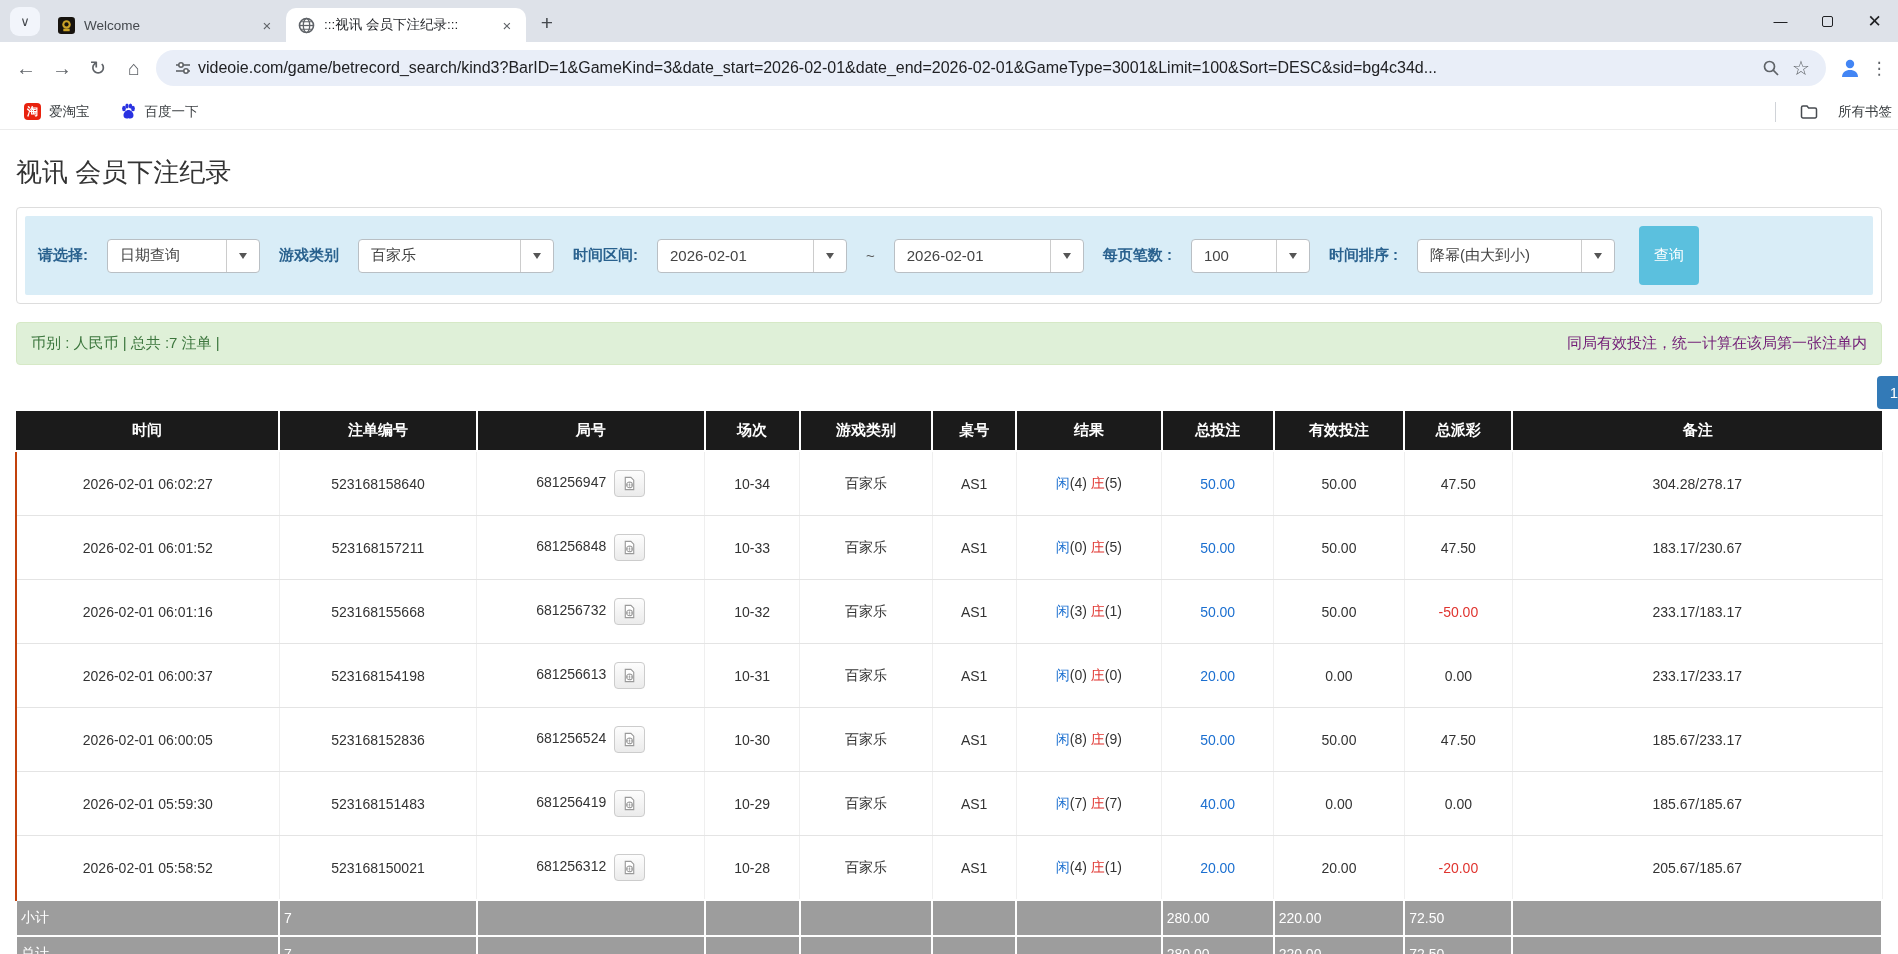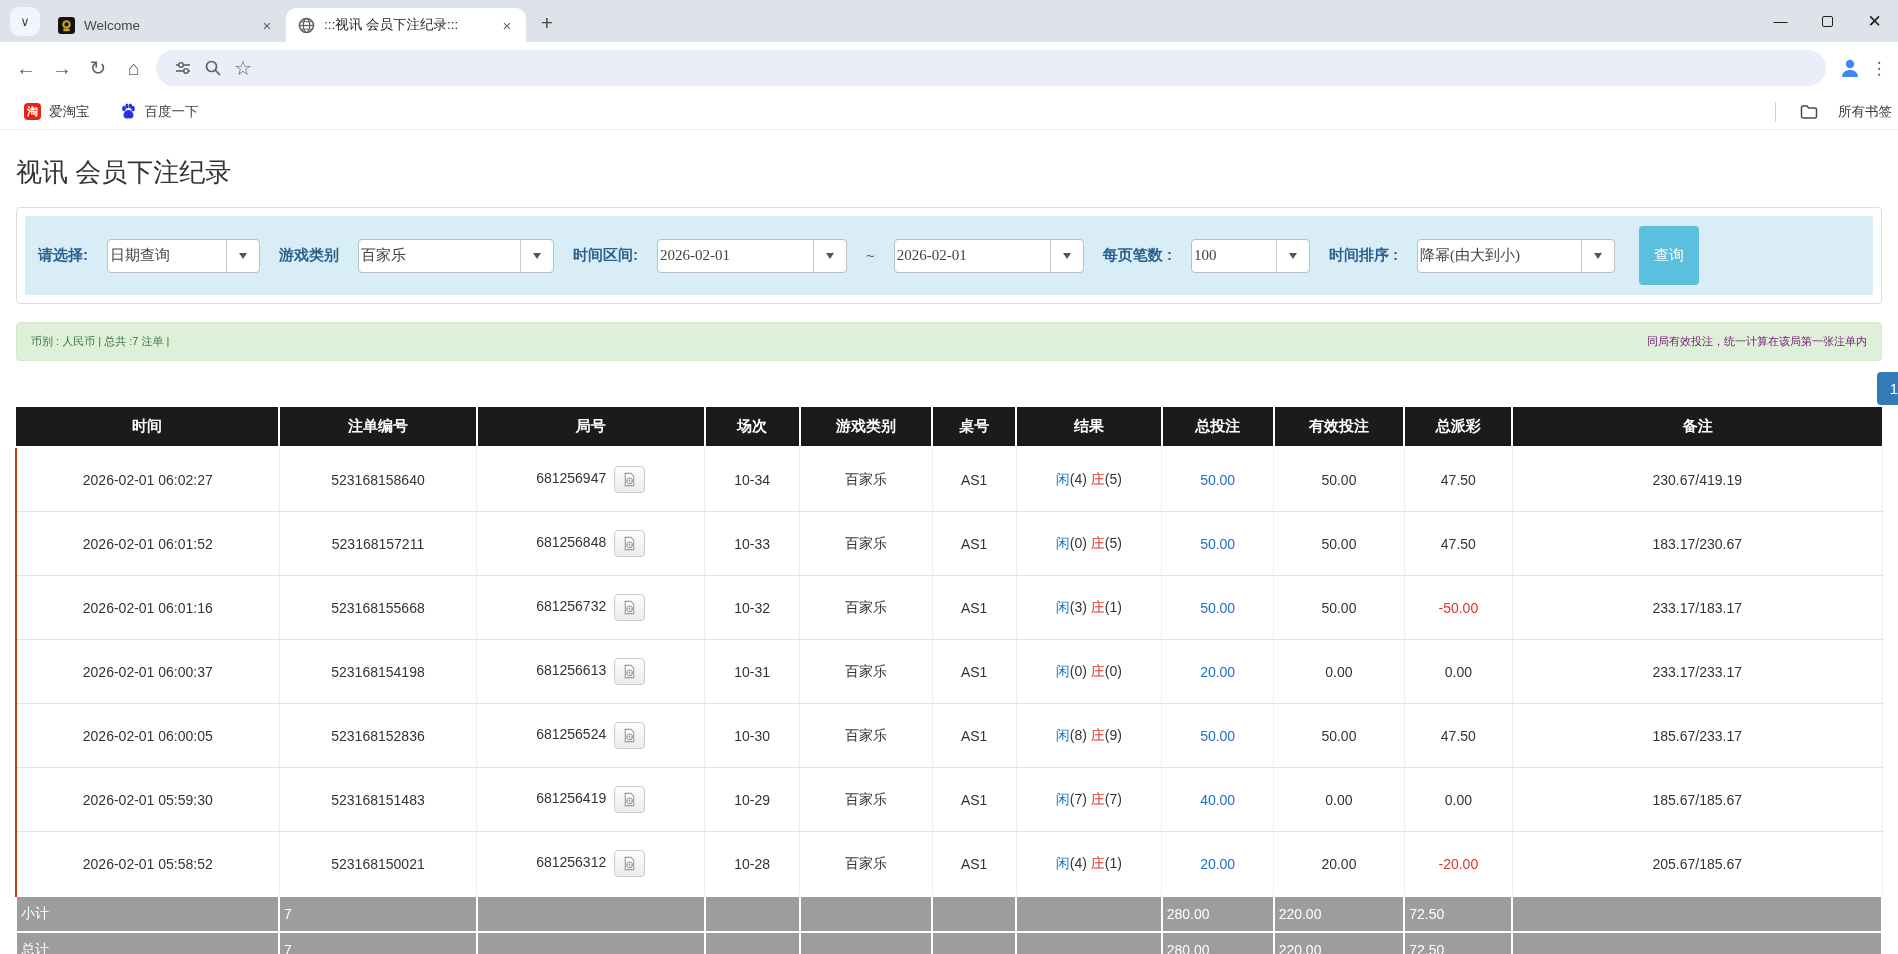--- a/index.html
+++ b/index.html
@@ -46,28 +46,28 @@
   .bm-divider { width:1px; height:20px; background:#d0d3d8; margin-right:4px; }
   .tao-ic { width:17px; height:17px; background:#e8220e; color:#fff; border-radius:4px; font-size:11px;
     display:flex; align-items:center; justify-content:center; font-weight:bold; }
   
   .page-title { margin:25px 16px 17px; font-size:26px; font-weight:500; color:#333; }
   .filter-panel { margin:0 16px; border:1px solid #ddd; border-radius:4px; padding:8px; background:#fff; }
   .filter-bar { background:#d9edf7; border-radius:2px; padding:10px 13px; display:flex; align-items:center; gap:19px; }
   .f-label { color:#29618e; font-weight:bold; font-size:15px; white-space:nowrap; }
   .tilde { color:#555; font-size:15px; }
   .combo { background:#fff; border:1px solid #b9bfc4; border-radius:4px; height:34px; display:flex; align-items:stretch; flex:0 0 auto; }
-  .combo .val { padding:0 2px; font-size:15px; color:#444; display:flex; align-items:center; flex:1; white-space:nowrap; overflow:hidden;font-family:Liberation Serif, serif; }
+  .combo .val { padding:0 12px; font-size:15px; color:#444; display:flex; align-items:center; flex:1; white-space:nowrap; overflow:hidden; }
   .combo .arrow { width:33px; border-left:1px solid #ccc; display:flex; align-items:center; justify-content:center; }
   .combo .arrow i { border:4.5px solid transparent; border-top:6px solid #555; margin-top:5px; }
   .w-sel{width:153px;} .w-game{width:196px;} .w-date{width:190px;} .w-per{width:119px;} .w-sort{width:198px;}
   .btn-search { background:#5bc0de; color:#fff; border:none; border-radius:4px; font-size:15px;
     padding:20px 15px; margin-left:5px; font-family:inherit; }
   .summary-bar { margin:18px 16px 0; background:#dff0d8; border:1px solid #d6e9c6; border-radius:4px;
-    padding:11px 14px; display:flex; justify-content:space-between; align-items:center; font-size:11px; }
+    padding:11px 14px; display:flex; justify-content:space-between; align-items:center; font-size:15px; }
   .summary-left { color:#3c763d; }
   .summary-right { color:#701a75; }
   .pagi-row { position:relative; height:46px; }
   .pagi-btn { position:absolute; right:-13px; bottom:2px; background:#337ab7; color:#fff; border-radius:4px;
     padding:8px 13px; font-size:15px; }
   
   table.bet { width:calc(100% - 30px); margin:0 15px; border-collapse:collapse; table-layout:fixed; }
   thead th { background:#1b1b1b; color:#fff; font-size:15px; font-weight:bold; padding:10px 4px;
     border-right:2px solid #fff; border-bottom:2px solid #fff; }
   thead th:last-child { border-right:0; }
@@ -125,20 +125,21 @@
   <div class="nav-ic">⌂</div>
   <div class="omnibox">
     <span class="omni-ic">
       <svg width="18" height="18" viewBox="0 0 18 18">
         <line x1="2" y1="6" x2="16" y2="6" stroke="#5f6368" stroke-width="1.6"></line>
         <circle cx="7" cy="6" r="2.2" fill="#fff" stroke="#5f6368" stroke-width="1.6"></circle>
         <line x1="2" y1="12" x2="16" y2="12" stroke="#5f6368" stroke-width="1.6"></line>
         <circle cx="12" cy="12" r="2.2" fill="#fff" stroke="#5f6368" stroke-width="1.6"></circle>
       </svg>
     </span>
+    <span class="omni-url">videoie.com/game/betrecord_search/kind3?BarID=1&amp;GameKind=3&amp;date_start=2026-02-01&amp;date_end=2026-02-01&amp;GameType=3001&amp;Limit=100&amp;Sort=DESC&amp;sid=bg4c34d...</span>
     <span class="omni-ic">
       <svg width="18" height="18" viewBox="0 0 18 18">
         <circle cx="7.5" cy="7.5" r="5" fill="none" stroke="#5f6368" stroke-width="1.7"></circle>
         <line x1="11.2" y1="11.2" x2="16" y2="16" stroke="#5f6368" stroke-width="1.7"></line>
       </svg>
     </span>
     <span class="omni-ic star">☆</span>
   </div>
   <div class="profile-btn">
     <svg width="24" height="24" viewBox="0 0 24 24">
@@ -276,21 +277,21 @@
               <circle cx="10.1" cy="9.5" r="0.7" fill="#9a9a9a"></circle>
             </svg>
           </span></td>
         <td>10-34</td>
         <td>百家乐</td>
         <td>AS1</td>
         <td><span class="blue">闲</span><span>(4)</span><span> </span><span class="red">庄</span><span>(5)</span></td>
         <td><span class="blue">50.00</span></td>
         <td>50.00</td>
         <td>47.50</td>
-        <td>230.67/419.19</td>
+        <td>304.28/278.17</td>
       </tr>
       <tr>
         <td>2026-02-01 06:01:52</td>
         <td>523168157211</td>
         <td><span>681256848</span><span class="video-btn">
             <svg width="15" height="15" viewBox="0 0 16 16">
               <path d="M3.5 1.5h6l3 3v10h-9z" fill="#fff" stroke="#9a9a9a" stroke-width="1.2"></path>
               <circle cx="8" cy="9.5" r="3.1" fill="none" stroke="#9a9a9a" stroke-width="1.1"></circle>
               <circle cx="8" cy="9.5" r="0.9" fill="#9a9a9a"></circle>
               <circle cx="8" cy="7.4" r="0.7" fill="#9a9a9a"></circle>

